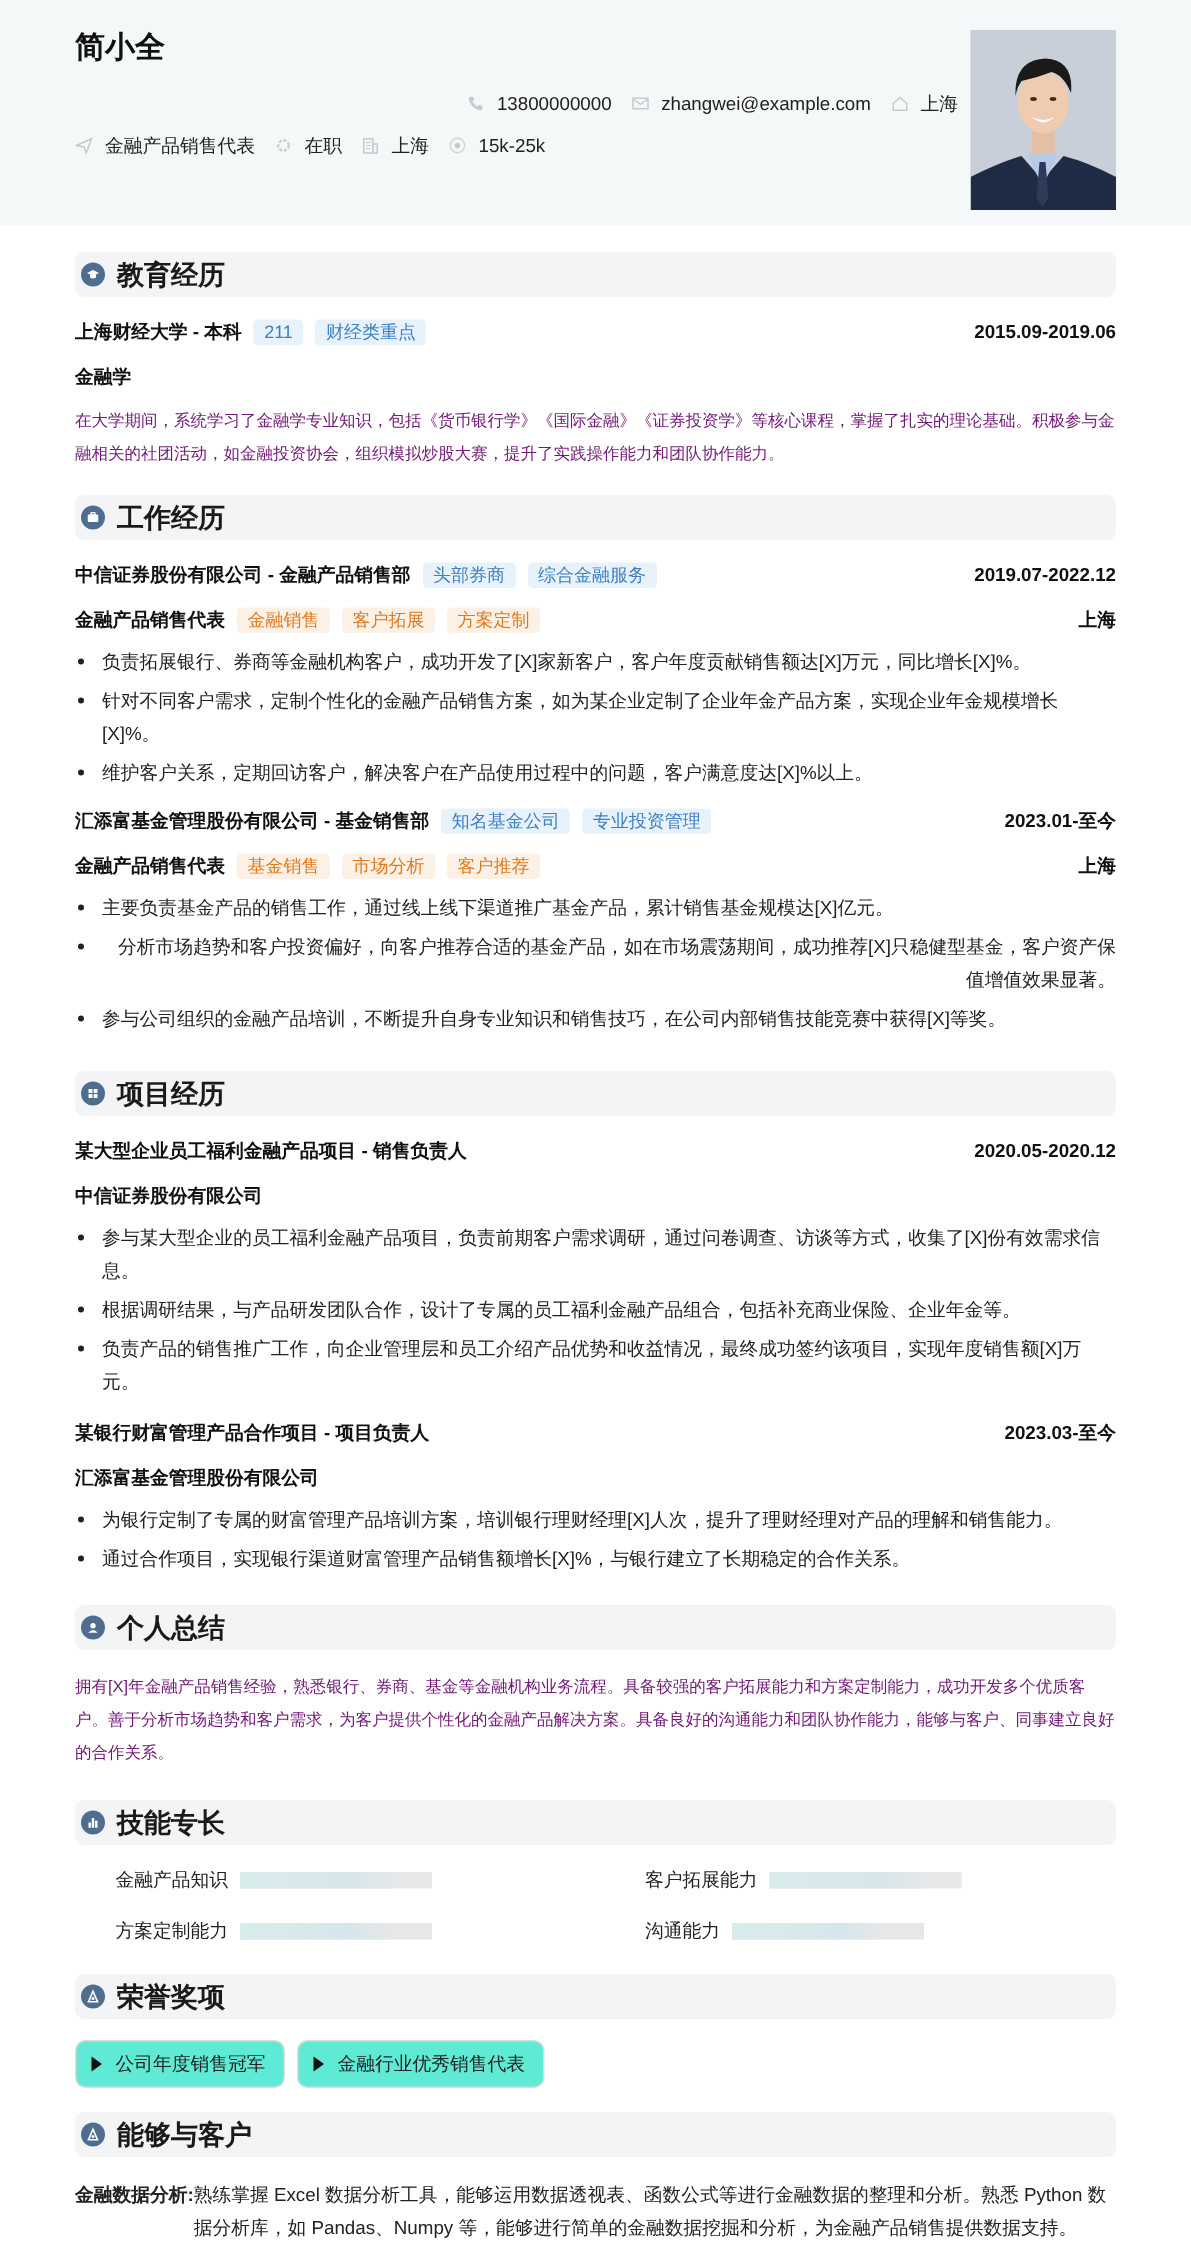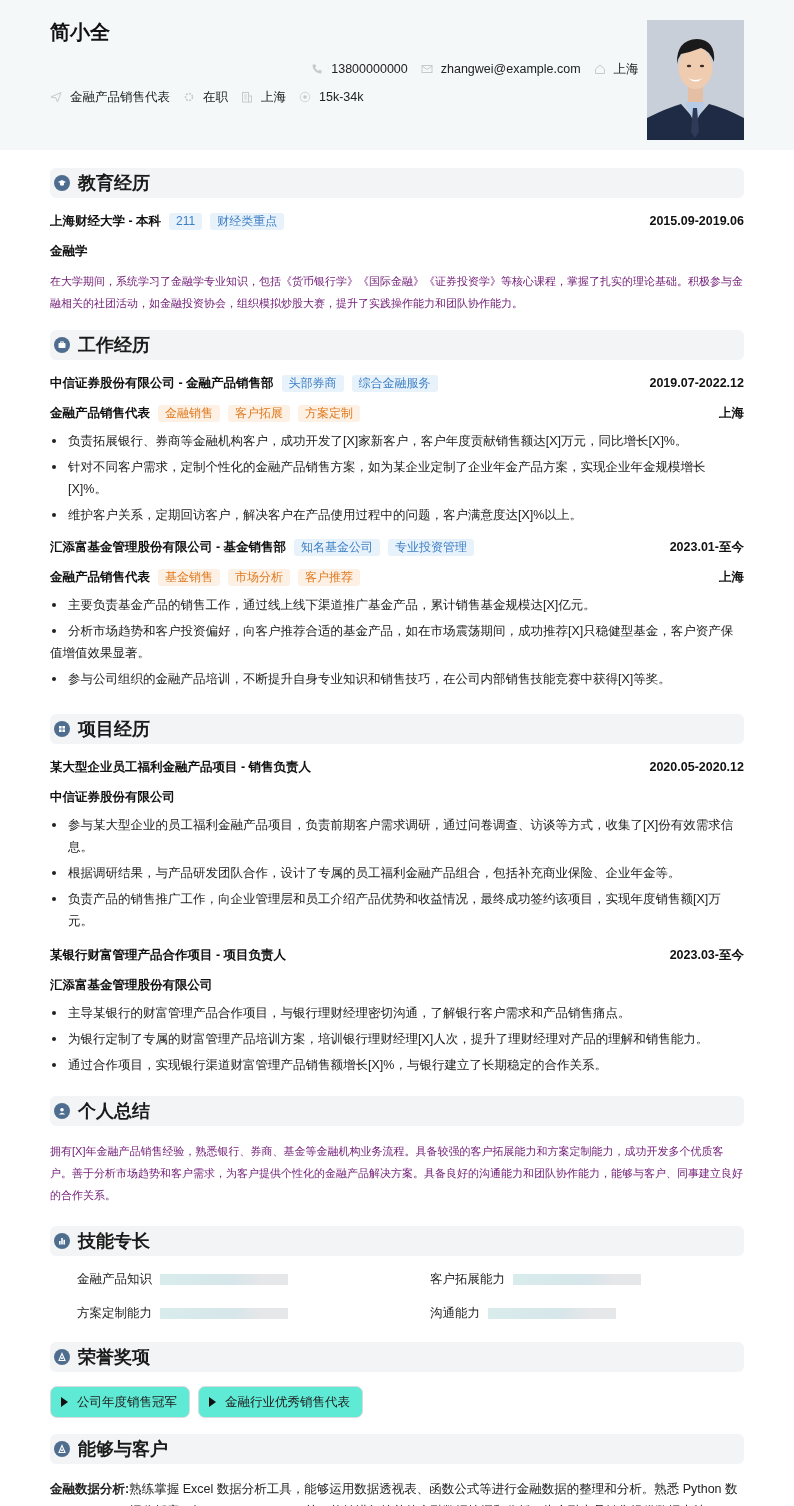--- a/index.html
+++ b/index.html
@@ -27,21 +27,21 @@
   .bold { font-weight: 700; font-size: 12.5px; color: #111; }
   .date { font-weight: 700; font-size: 12.5px; color: #111; }
   .tag { display: inline-block; font-size: 12px; padding: 0 7px; height: 17px; line-height: 17px; border-radius: 3px; margin-left: 8px; }
   .tag.blue { background: #e8f2fb; color: #3d7fc4; }
   .tag.orange { background: #fdf1e6; color: #e07a1f; }
 
   .para { font-size: 11px; line-height: 22px; color: #701a75; }
   .bullets { list-style: none; }
   .bullets li { position: relative; padding-left: 18px; font-size: 12.5px; line-height: 22px; color: #222; margin-bottom: 4px; }
   .bullets li::before { content: ""; position: absolute; left: 2px; top: 9px; width: 4px; height: 4px; border-radius: 50%; background: #222; }
-  .bullets li.wrap { padding-left: 0; text-indent: 18px; }
+  .bullets li.wrap { padding-left: 0; text-indent: 18px; text-align: right; }
   .bullets li.wrap::before { left: 2px; }
 
   .gap8 { height: 8px; } .gap10 { height: 10px; } .gap12 { height: 12px; } .gap16 { height: 16px; } .gap20 { height: 20px; }
 
   .skills { display: grid; grid-template-columns: 353px 341px; row-gap: 16px; margin-left: 27px; }
   .skill { display: flex; align-items: center; height: 18px; }
   .skill-name { font-size: 12.5px; color: #222; margin-right: 8px; }
   .skill-bar { width: 128px; height: 11px; background: #e6e7e9; position: relative; }
   .skill-fill { position: absolute; left: 0; top: 0; height: 11px; background: linear-gradient(90deg, #d9ecec 0%, #d6e6ea 70%, #e6e7e9 100%); }
 
@@ -132,21 +132,21 @@
         </span>
       <span>上海</span>
     </div>
     <div class="info-item">
       <span class="info-icon">
           <svg viewBox="0 0 12 12">
             <circle cx="6" cy="6" r="4.8" fill="none" stroke="#d3d6d8" stroke-width="1"></circle>
             <circle cx="6" cy="6" r="1.8" fill="#c6cacc"></circle>
           </svg>
         </span>
-      <span>15k-34k</span>
+      <span>15k-25k</span>
     </div>
   </div>
 
   <div class="photo">
     <svg viewBox="0 0 97 120">
       <rect width="97" height="120" fill="#c9cfd8"></rect>
       <path d="M0 120 L0 98 Q20 88 34 84 L48 100 L62 84 Q78 88 97 98 L97 120 Z" fill="#1f2a44"></path>
       <path d="M38 84 L48 104 L58 84 L54 80 L42 80 Z" fill="#b7cbe6"></path>
       <path d="M46 88 L50 88 L52 112 L48 118 L44 112 Z" fill="#2e3a57"></path>
       <rect x="41" y="62" width="15" height="20" fill="#e5bfa3"></rect>
@@ -286,21 +286,20 @@
     <div class="row">
       <span class="bold">某银行财富管理产品合作项目 - 项目负责人</span>
       <span class="date">2023.03-至今</span>
     </div>
     <div class="gap12"></div>
     <div class="row">
         <span class="bold">汇添富基金管理股份有限公司</span>
       </div>
     <div class="gap8"></div>
     <ul class="bullets">
-      <li>主导某银行的财富管理产品合作项目，与银行理财经理密切沟通，了解银行客户需求和产品销售痛点。</li>
       <li>为银行定制了专属的财富管理产品培训方案，培训银行理财经理[X]人次，提升了理财经理对产品的理解和销售能力。</li>
       <li>通过合作项目，实现银行渠道财富管理产品销售额增长[X]%，与银行建立了长期稳定的合作关系。</li>
     </ul>
   </div>
   <div class="gap16"></div>
 
   <div class="section-head">
     <span class="section-icon">
         <svg viewBox="0 0 10 10">
           <circle cx="5" cy="3.8" r="1.8" fill="#fff"></circle>

